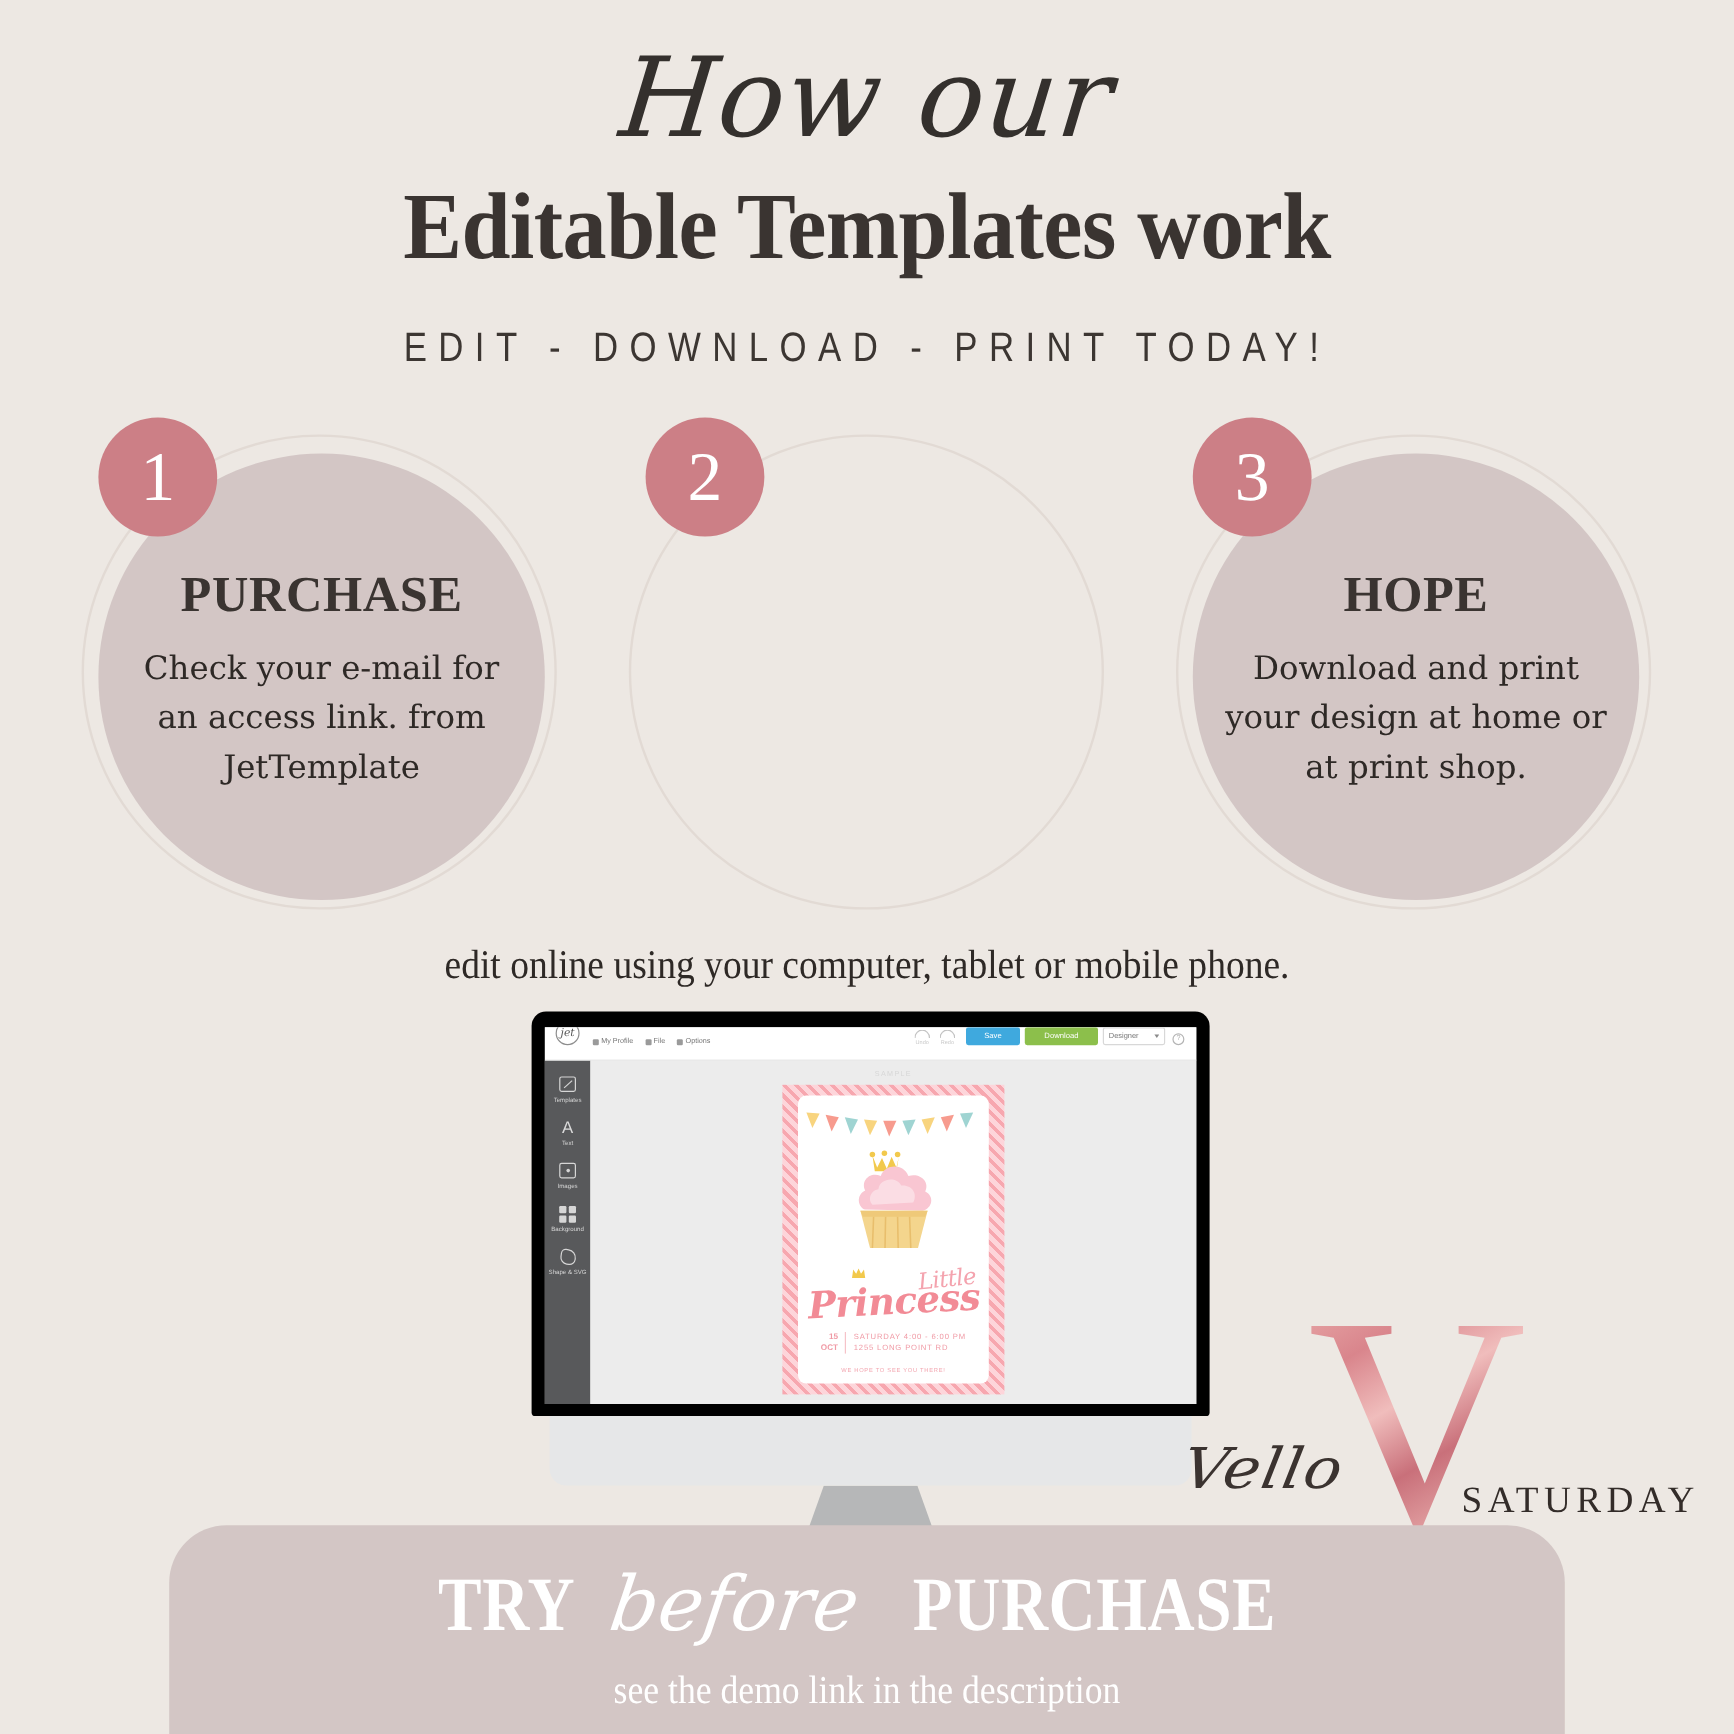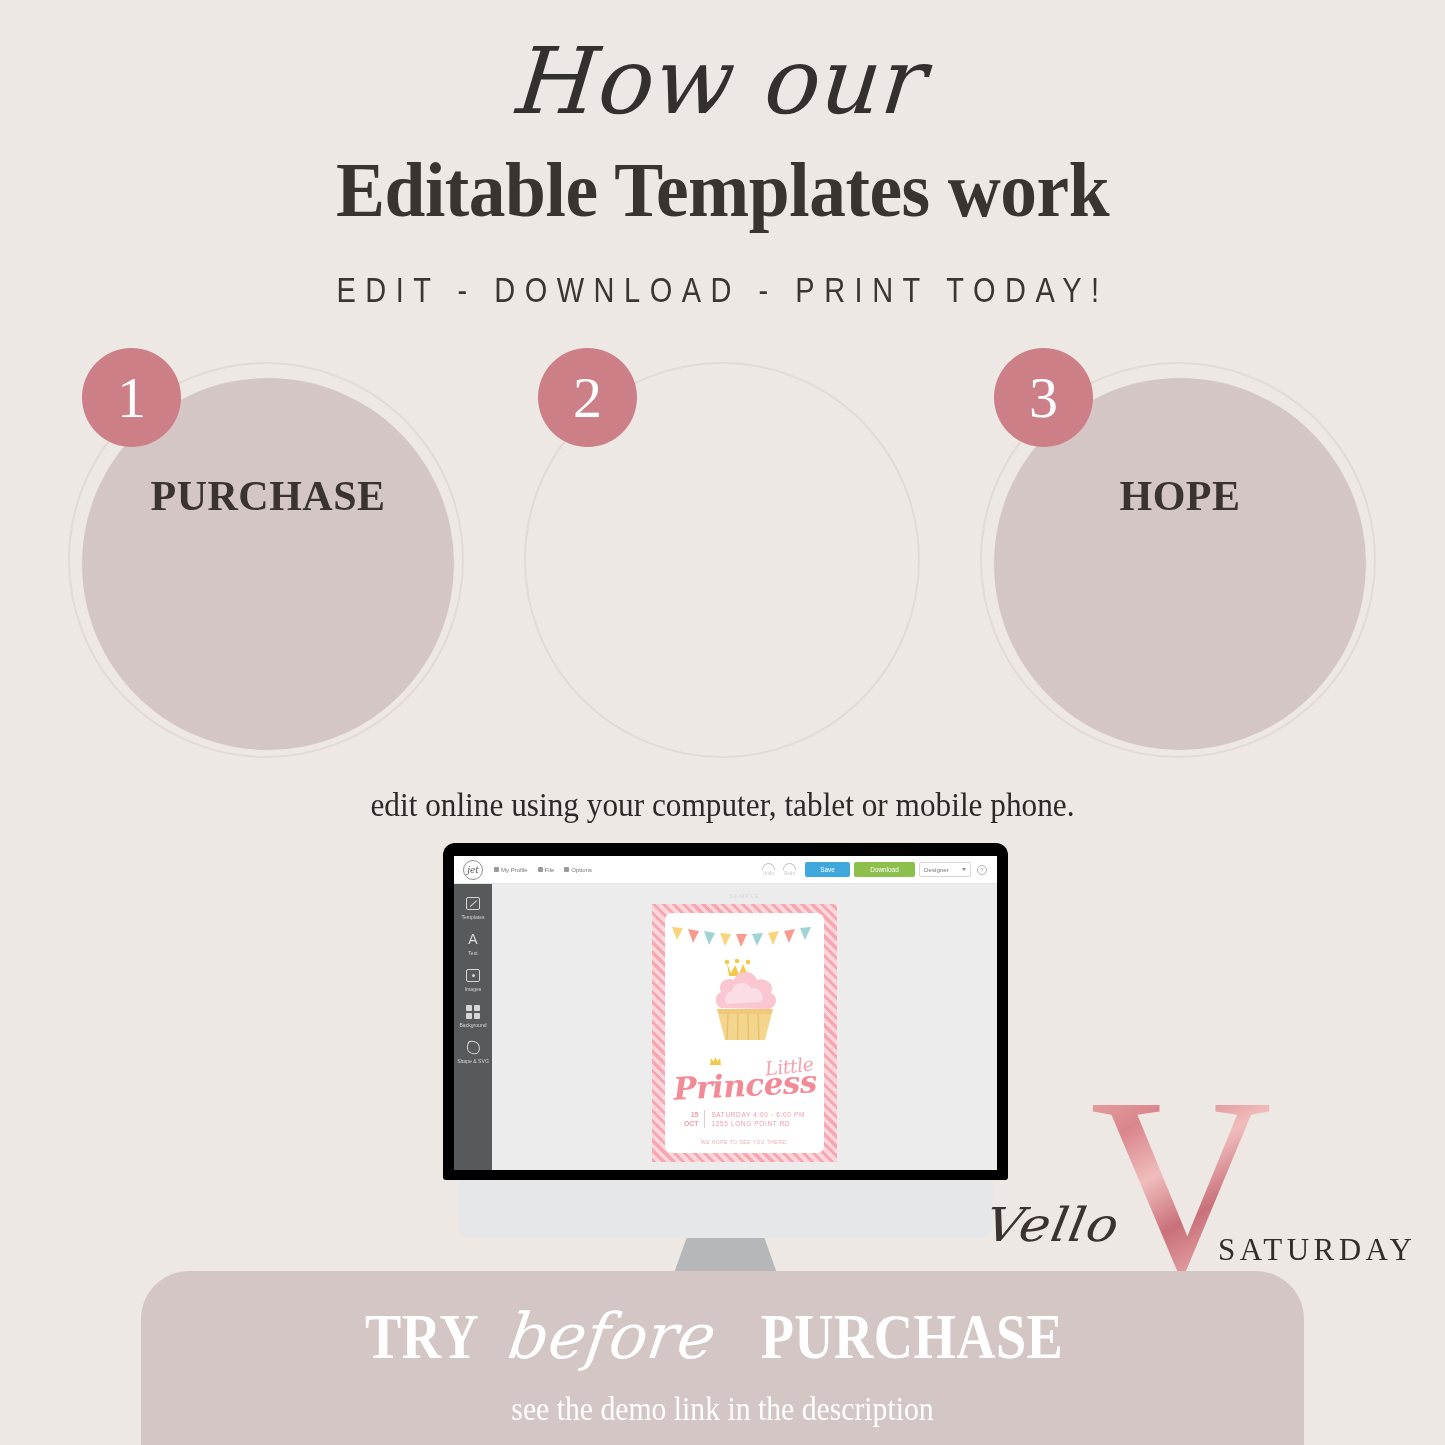--- a/index.html
+++ b/index.html
@@ -193,23 +193,23 @@
     margin: 0 auto;
     background: #C2C3C4;
     border-radius: 3px;
   }
 
   
   .app-top {
     height: 28px;
     background: #FFFFFF;
     display: flex;
-    align-items: center;
+    align-items: flex-end;
     border-bottom: 1px solid #E4E4E4;
-    padding: 0 6px;
+    padding: 12px 6px;
   }
 
   .app-logo {
     width: 20px; height: 20px;
     border-radius: 50%;
     border: 1px solid #8D8D8D;
     display: flex; align-items: center; justify-content: center;
     font-family: "DejaVu Serif", serif;
     font-style: italic;
     font-size: 9px;
@@ -494,33 +494,35 @@
     <div class="serif-title">Editable Templates work</div>
     <div class="subtitle-caps">EDIT - DOWNLOAD - PRINT TODAY!</div>
   </div>
 
   <div class="steps">
 
     <div class="step s1">
       <div class="ring"></div>
       <div class="disc">
         <div class="step-title">PURCHASE</div>
+        <div class="step-desc">Check your e-mail for an access link. from JetTemplate</div>
       </div>
       <div class="badge">1</div>
     </div>
 
     <div class="step s2">
       <div class="ring"></div>
       <div class="badge">2</div>
     </div>
 
     <div class="step s3">
       <div class="ring"></div>
       <div class="disc">
         <div class="step-title">HOPE</div>
+        <div class="step-desc">Download and print your design at home or at print shop.</div>
       </div>
       <div class="badge">3</div>
     </div>
 
   </div>
 
   <div class="caption">edit online using your computer, tablet or mobile phone.</div>
 
   <div class="monitor">
     <div class="bezel">

